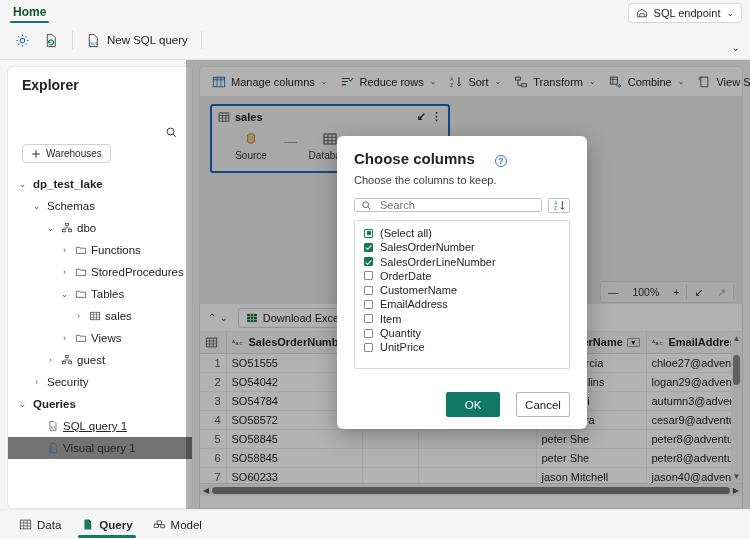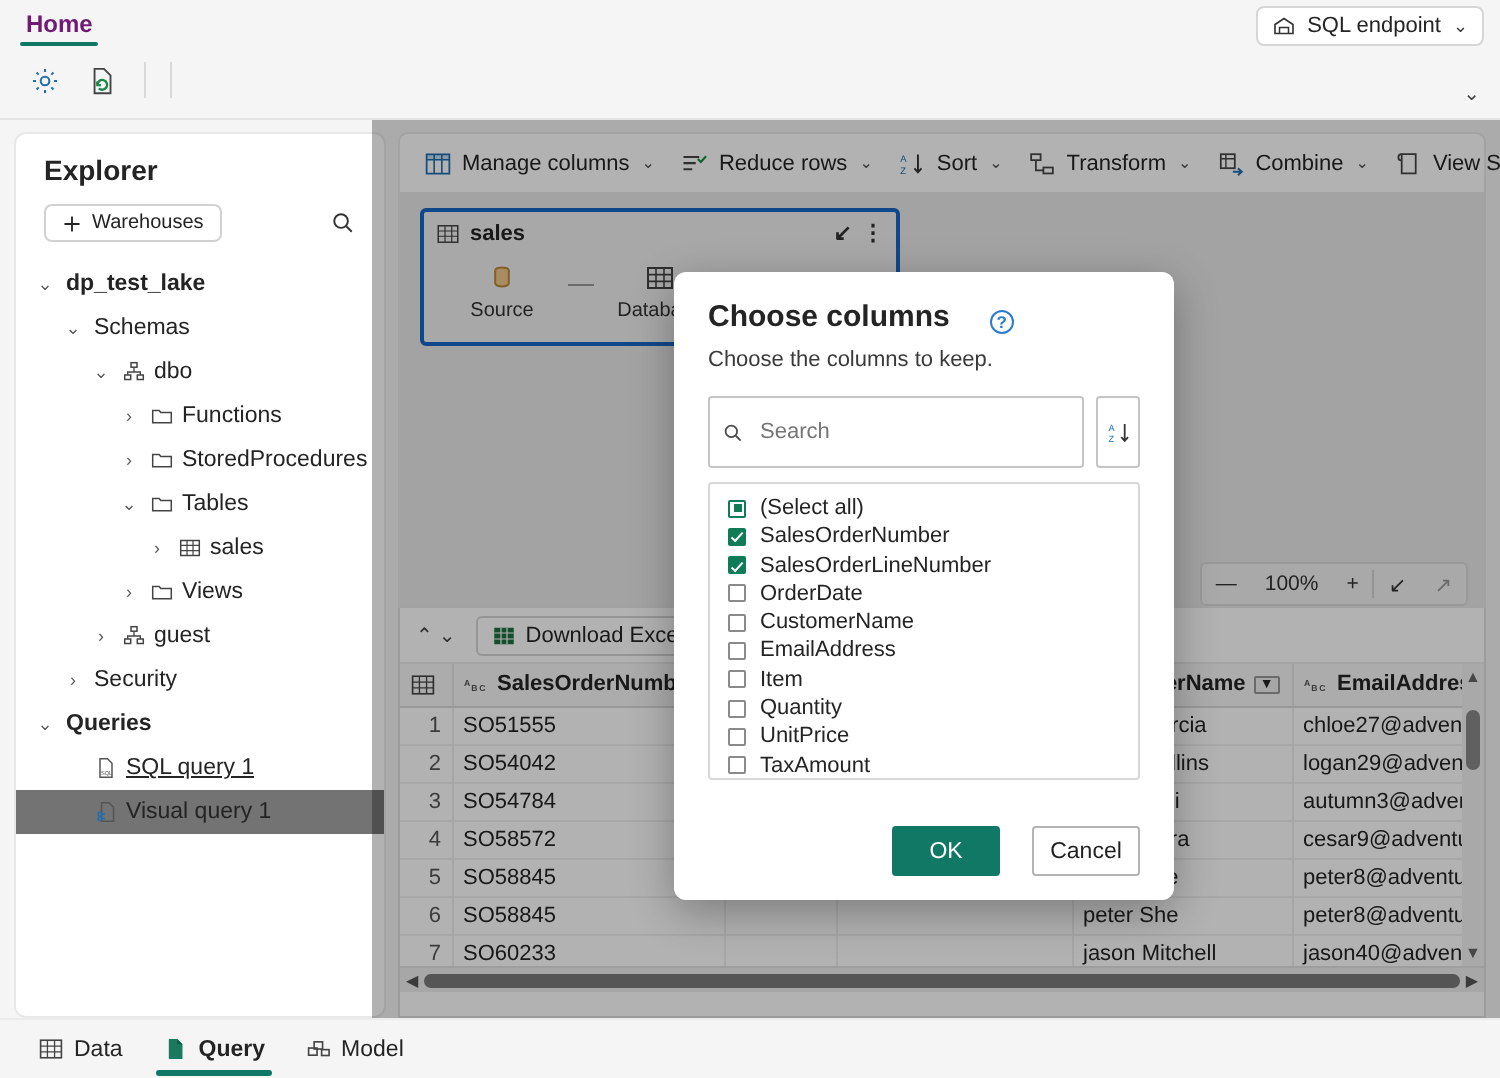--- a/index.html
+++ b/index.html
@@ -7,42 +7,42 @@
   body {
     width:750px; height:539px; overflow:hidden;
     font-family:"Liberation Sans", sans-serif;
     font-size:11.5px; color:#242424;
     background:#f5f5f5;
     position:relative;
   }
   
   .ribbon { background:#f5f5f5; height:60px; position:relative; border-bottom:1px solid #e3e3e3;}
   .rb-tabs { display:flex; align-items:flex-start; height:23px; padding:4px 10px 0 10px;}
-  .rb-tab { font-size:12px; font-weight:600; color:#701a75; padding:1px 3px 4px 3px; position:relative; }
+  .rb-tab { font-size:12px; font-weight:600; color:#14532d; padding:1px 3px 4px 3px; position:relative; }
   .rb-tab.active::after{ content:""; position:absolute; left:0; right:0; bottom:0; height:2.5px; background:#117865; border-radius:2px;}
   .endpoint-pill{
     position:absolute; right:8px; top:3px; display:flex; align-items:center; gap:6px;
     background:#ffffff; border:1px solid #d6d6d6; border-radius:4px; padding:3px 7px; font-size:11px;
     height:20px;
   }
   .rb-cmds{ display:flex; align-items:center; gap:0px; height:34px; padding:0 8px; position:relative;}
   .rb-btn{ display:flex; align-items:center; gap:6px; padding:4px 7px; border-radius:3px; font-size:11.5px; white-space:nowrap;}
   .rb-sep{ width:1px; height:18px; background:#d9d9d9; margin:0 6px;}
   .rb-chevron{ position:absolute; right:10px; bottom:4px; color:#444; font-size:10px;}
 
   
   .body-wrap{ display:flex; height:455px; background:#f5f5f5;}
   
   .explorer{
     width:186px; background:#ffffff; border:1px solid #e8e8e8; border-radius:6px;
     margin:6px 0 6px 7px; padding:10px 0 0 0; overflow:hidden; position:relative;
   }
   .exp-title{ font-size:14px; font-weight:600; padding:0 14px 9px 14px;}
   .exp-actions{ display:flex; align-items:center; justify-content:space-between; padding:0 14px 10px 14px;}
-  .wh-btn{ display:flex; align-items:center; gap:5px; border:1px solid #d1d1d1; border-radius:4px; padding:3px 8px; font-size:10px; background:#fff;}
+  .wh-btn{ display:flex; align-items:center; gap:5px; border:1px solid #d1d1d1; border-radius:4px; padding:3px 8px; font-size:10px; background:#fff;margin-top:42px;}
   .tree{ font-size:11.5px; }
   .tnode{ display:flex; align-items:center; height:22px; padding-left:8px; gap:4px; white-space:nowrap;}
   .tnode.sel{ background:#737373;}
   .tw{ width:13px; text-align:center; color:#595959; font-size:9px; flex:none;}
   .tlabel{ overflow:hidden; text-overflow:ellipsis;}
   .bold{ font-weight:600;}
 
   
   .rightcol{ flex:1; display:flex; flex-direction:column; margin:6px 7px 6px 6px; min-width:0;}
   .toolbar2{
@@ -110,21 +110,21 @@
 
   
   .scrim{ position:absolute; left:186px; top:60px; right:0; bottom:30px; background:rgba(0,0,0,0.30); }
   .dialog{
     position:absolute; left:337px; top:136px; width:250px; background:#ffffff;
     border-radius:6px; box-shadow:0 6px 22px rgba(0,0,0,0.30); padding:14px 17px 12px 17px;
   }
   .dlg-title{ font-size:15px; font-weight:600; display:flex; align-items:flex-end; gap:20px;}
   .dlg-sub{ font-size:11px; color:#3a3a3a; margin-top:7px;}
   .dlg-searchrow{ display:flex; gap:6px; margin-top:12px; align-items:stretch;}
-  .dlg-search{ flex:1; border:1px solid #c4c4c4; border-radius:2px; height:36px; display:flex; align-items:center; gap:6px; padding:0 6px; font-size:11px; color:#6a6a6a;}
+  .dlg-search{ flex:1; border:1px solid #c4c4c4; border-radius:2px; height:14px; display:flex; align-items:center; gap:6px; padding:0 6px; font-size:11px; color:#6a6a6a;}
   .sortbtn{ width:22px; border:1px solid #c4c4c4; border-radius:2px; display:flex; align-items:center; justify-content:center;}
   .collist{ margin-top:7px; border:1px solid #d8d8d8; border-radius:2px; height:149px; padding:5px 0 0 0; overflow:hidden;}
   .colitem{ display:flex; align-items:center; gap:7px; height:14px; padding:0 9px; font-size:11px; margin-bottom:0.3px;}
   .cbx{ width:9px; height:9px; border:1px solid #8a8a8a; border-radius:1px; background:#fff; flex:none; position:relative;}
   .cbx.on{ background:#107c56; border-color:#107c56;}
   .cbx.on::after{ content:""; position:absolute; left:2.4px; top:0.6px; width:2.4px; height:5px; border:solid #fff; border-width:0 1.4px 1.4px 0; transform:rotate(42deg);}
   .cbx.mixed{ border-color:#107c56;}
   .cbx.mixed::after{ content:""; position:absolute; left:1.6px; top:1.6px; width:4px; height:4px; background:#107c56;}
   .dlg-actions{ display:flex; justify-content:flex-end; gap:16px; margin-top:23px;}
   .btn{ min-width:54px; height:25px; border-radius:2px; font-size:11.5px; display:flex; align-items:center; justify-content:center;}
@@ -162,20 +162,29 @@
     <div class="rb-btn">
       <span>
         <svg width="15" height="15" viewBox="0 0 16 16">
             <path d="M3.5 1.5h5l3.5 3.5v9.5h-8.5z" fill="none" stroke="#444" stroke-width="1"></path>
             <path d="M5 10a2.6 2.6 0 1 1 .8 1.9" fill="none" stroke="#1a8a4a" stroke-width="1.3"></path>
             <path d="M5 8.3v1.9h1.9" fill="none" stroke="#1a8a4a" stroke-width="1.3"></path>
           </svg>
       </span>
     </div>
     <div class="rb-sep"></div>
+    <div class="rb-btn">
+      <span>
+        <svg width="15" height="15" viewBox="0 0 16 16">
+            <path d="M3.5 1.5h5l3.5 3.5v9.5h-8.5z" fill="none" stroke="#444" stroke-width="1"></path>
+            <text x="4.4" y="12.4" font-size="4.2" fill="#1f6fb2" font-family="sans-serif">SQL</text>
+          </svg>
+      </span>
+      <span>New SQL query</span>
+    </div>
     <div class="rb-sep"></div>
     <div class="rb-chevron">⌄</div>
   </div>
 </div>
 
 <div class="body-wrap">
 
   <div class="explorer">
     <div class="exp-title">Explorer</div>
     <div class="exp-actions">
@@ -651,22 +660,18 @@
         <span>Item</span>
       </div>
       <div class="colitem">
         <span class="cbx"></span>
         <span>Quantity</span>
       </div>
       <div class="colitem">
         <span class="cbx"></span>
         <span>UnitPrice</span>
       </div>
-      <div class="colitem">
-        <span class="cbx"></span>
-        <span>TaxAmount</span>
-      </div>
     </div>
   <div class="dlg-actions">
     <div class="btn btn-primary">OK</div>
     <div class="btn btn-default">Cancel</div>
   </div>
 </div>
 
 </body></html>

